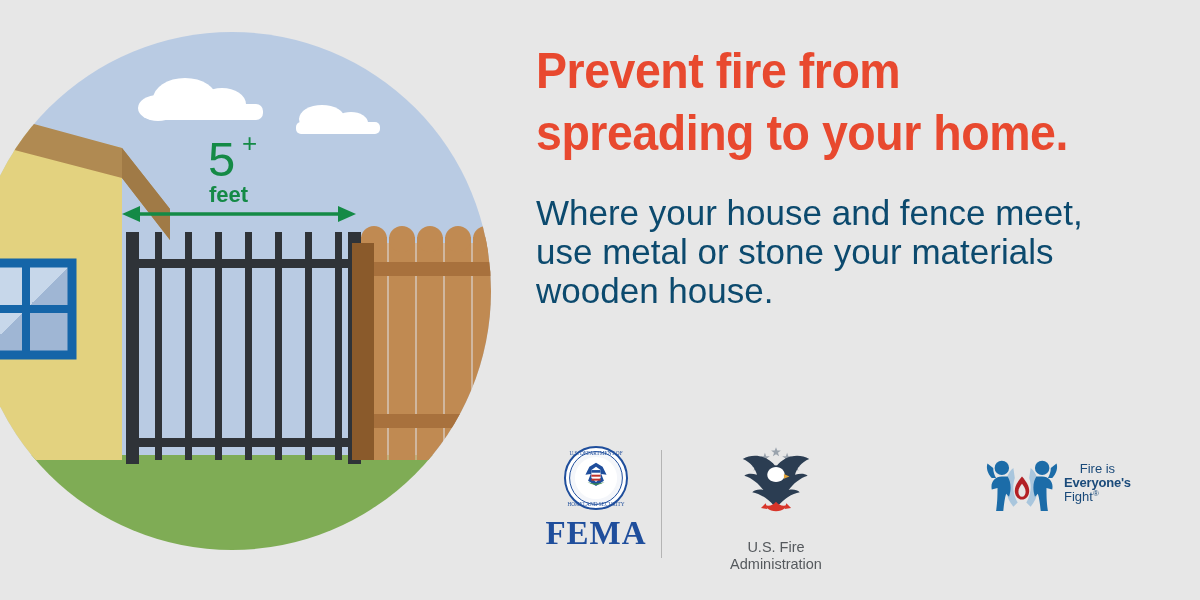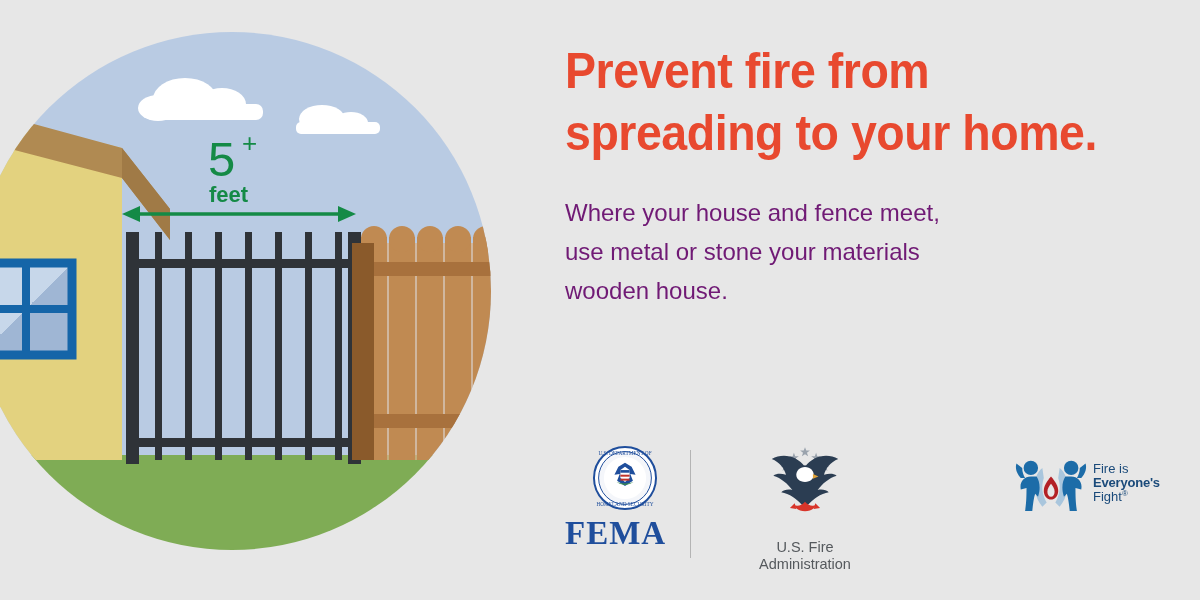--- a/index.html
+++ b/index.html
@@ -13,50 +13,50 @@
   }
 
   
   #illustration {
     position:absolute; left:0; top:0; width:520px; height:600px;
   }
   #illustration svg { display:block; }
 
   
   #content {
-    position:absolute; left:565px; top:0; width:635px; height:600px;
+    position:absolute; left:536px; top:0; width:635px; height:600px;
   }
   #headline {
     position:absolute; left:0; top:40px; width:620px;
     font-family:"Liberation Sans", sans-serif;
     font-weight:bold;
     font-size:50px;
     line-height:62px;
     letter-spacing:-0.5px;
     color:#e8492f;
     transform:scaleX(0.93);
     transform-origin:left top;
   }
   #headline .hl-line { display:block; white-space:nowrap; }
 
   #body-copy {
     position:absolute; left:0; top:193px; width:600px;
-    font-size:24px;
+    font-size:35px;
     line-height:39px;
-    color:#701a75;
+    color:#0c4a6e;
     font-weight:normal;
   }
   #body-copy .bd-line { display:block; white-space:nowrap; }
 
   
   #logos {
     position:absolute; left:0; top:440px; width:635px; height:130px;
   }
   .logo-block { position:absolute; top:0; }
-  #fema-logo { left:0; width:120px; }
+  #fema-logo { left:0; width:120px; text-align:center; }
   #fema-seal { margin:5px auto 0; display:block; }
   #fema-word {
     font-family:"Liberation Serif", serif;
     font-weight:bold;
     font-size:33px;
     letter-spacing:1px;
     color:#1f4e9c;
     margin-top:6px;
     line-height:1;
   }
@@ -66,21 +66,21 @@
     background:#b4b4b4;
   }
   #usfa-logo { left:160px; width:160px; text-align:center; }
   #usfa-text {
     font-size:14.5px; line-height:17px; color:#55595d; margin-top:19px;
   }
   #usfa-text span { display:block; }
   #feif-logo { left:450px; top:12px; width:185px; }
   #feif-inner { display:flex; align-items:center; }
   #feif-text { margin-left:6px; color:#1a4a7a; line-height:1.06; }
-  .feif-l1 { font-size:13px; font-weight:normal; }
+  .feif-l1 { font-size:13px; font-weight:normal;text-align:center; }
   .feif-l2 { font-size:13px; font-weight:bold; letter-spacing:-0.2px; }
   .feif-l3 { font-size:13px; font-weight:normal; }
   .feif-l3 sup { font-size:8px; vertical-align:super; }
 </style>
 </head>
 <body>
 
 <div id="illustration">
   <svg width="520" height="600" viewBox="0 0 520 600" xmlns="http://www.w3.org/2000/svg">
     <defs>

